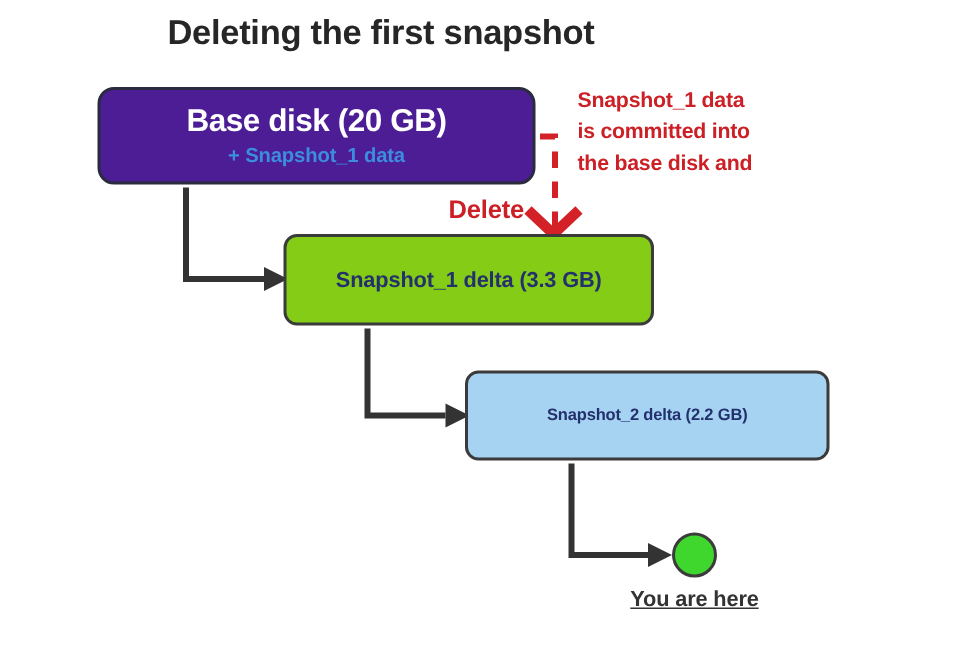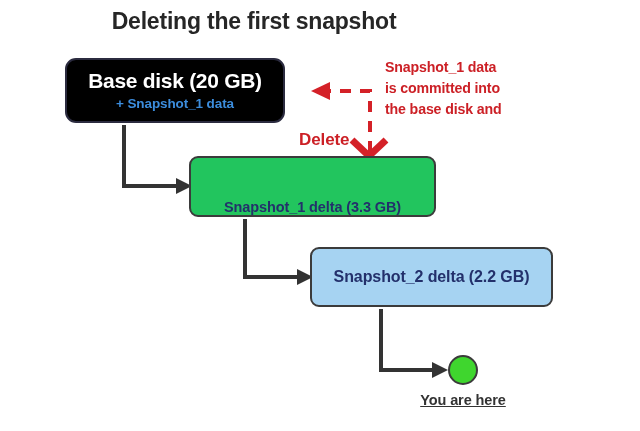--- a/index.html
+++ b/index.html
@@ -36,23 +36,23 @@
     border-radius: 9px;
     border: 2px solid #3b3b3b;
     display: flex;
     flex-direction: column;
     align-items: center;
     justify-content: center;
   }
   #base-disk {
     left: 65px;
     top: 58px;
-    width: 220px;
+    width: 292px;
     height: 65px;
-    background: #000000;
+    background: #4c1d95;
     border-color: #2b2b3f;
     border-radius: 11px;
   }
   #base-disk-title {
     font-size: 21px;
     font-weight: bold;
     color: #ffffff;
     line-height: 1.05;
     letter-spacing: -0.3px;
   }
@@ -61,38 +61,37 @@
     font-weight: bold;
     color: #3c8ddd;
     margin-top: 3px;
     letter-spacing: -0.1px;
   }
   #snap1 {
     left: 189px;
     top: 156px;
     width: 247px;
     height: 61px;
-    background: #22c55e;
-    justify-content: flex-end;
+    background: #84cc16;
   }
   #snap1-label {
     font-size: 14.5px;
     font-weight: bold;
     color: #23306b;
     letter-spacing: -0.1px;
   }
   #snap2 {
     left: 310px;
     top: 247px;
     width: 243px;
     height: 60px;
     background: #a6d3f2;
   }
   #snap2-label {
-    font-size: 16px;
+    font-size: 11px;
     font-weight: bold;
     color: #23306b;
     letter-spacing: -0.1px;
   }
   #green-dot {
     position: absolute;
     left: 448px;
     top: 355px;
     width: 30px;
     height: 30px;

